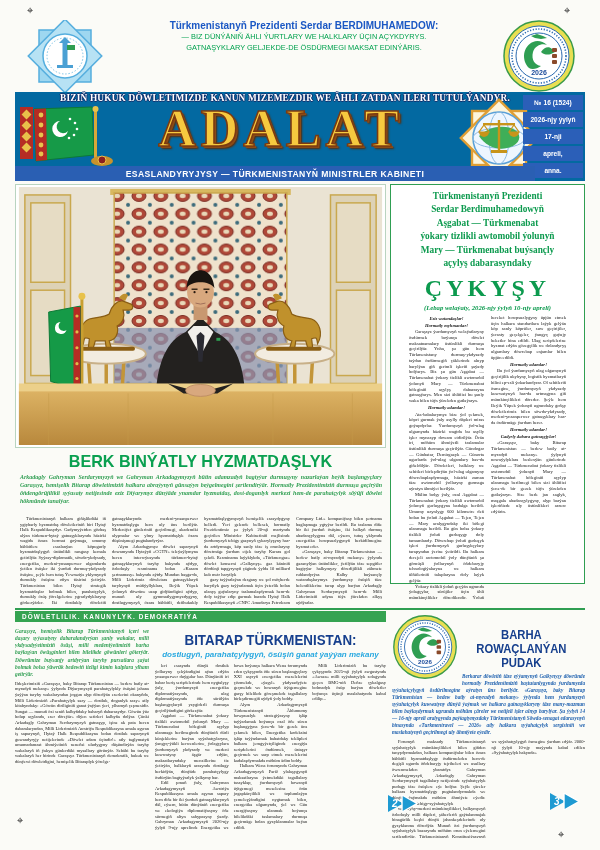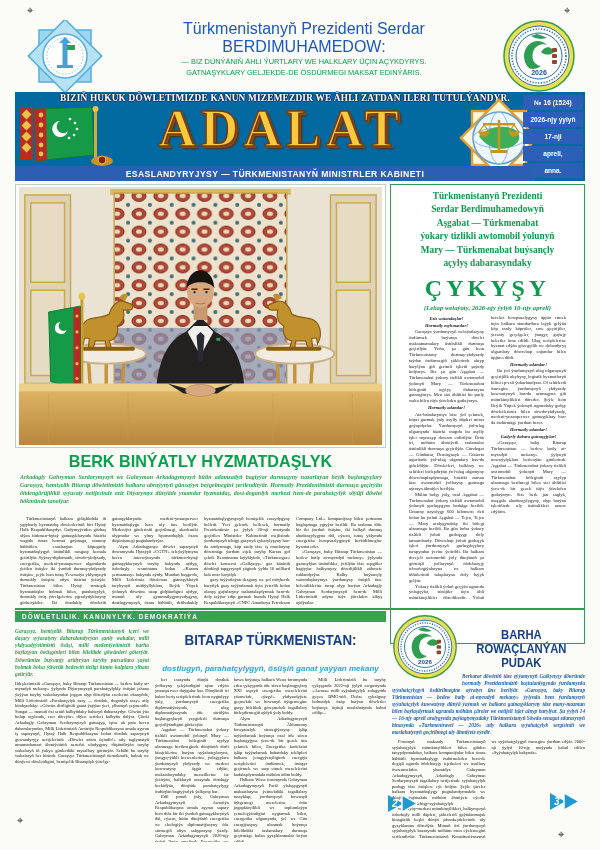--- a/index.html
+++ b/index.html
@@ -1,21 +1,21 @@
 <!DOCTYPE html>
 <html><head>
 <meta charset="utf-8">
 <style>
   html,body{margin:0;padding:0;background:#e8e8e4;}
   .page{position:relative;width:600px;height:850px;margin:0 auto;background:#fbfbf7;
         font-family:"Liberation Serif",serif;overflow:hidden;}
   .reg{position:absolute;font-size:11px;color:#333;}
   
   .hdr-center{position:absolute;left:106px;top:20px;width:396px;text-align:center;}
-  .hq-title{font-family:"Liberation Sans",sans-serif;font-weight:normal;font-size:16px;color:#1b58c4;}
+  .hq-title{font-family:"Liberation Sans",sans-serif;font-weight:bold;font-size:10px;color:#1b58c4;}
   .hq-lines div{font-family:"Liberation Sans",sans-serif;font-weight:normal;font-size:7.4px;
     color:#00a14e;line-height:1.55;}
   .logo-abs{position:absolute;}
   
   .masthead{position:absolute;left:15px;top:92px;width:570px;height:89px;background:#0369a1;}
   .slogan{position:absolute;left:20px;top:1px;width:500px;text-align:center;color:#fff;
     font-weight:bold;font-size:9.3px;letter-spacing:.2px;
     text-shadow:-1px 0 #15306e,1px 0 #15306e,0 -1px #15306e,0 1px #15306e;}
   .mast-title{position:absolute;left:90px;top:11px;width:352px;text-align:center;
     font-weight:bold;font-size:52px;line-height:1;color:#f6c93f;letter-spacing:5px;
@@ -35,41 +35,41 @@
     font-family:"Liberation Sans",sans-serif;font-weight:bold;font-size:17px;color:#0aa050;
     transform:scaleX(.95);}
   .lead-lede{position:absolute;left:20px;top:474px;width:362px;font-weight:bold;font-style:italic;
     font-size:6px;line-height:1.33;color:#2f9e52;text-align:justify;}
   .lead-body{position:absolute;left:20px;top:516px;width:362px;height:90px;
     columns:4;column-gap:6px;column-fill:auto;font-size:4.5px;line-height:1.24;text-align:justify;
     color:#151515;overflow:hidden;}
   .p{text-indent:6px;margin:0;}
   .sub{text-align:center;font-weight:bold;font-style:italic;margin:1px 0;}
   
-  .speech-box{position:absolute;left:390px;top:184px;width:195px;height:460px;
+  .speech-box{position:absolute;left:390px;top:184px;width:195px;height:400px;
     border:1.4px solid #2f9e52;box-sizing:border-box;padding:5px 18px 3px;background:#fff;}
   .speech-title div{ text-align:center;font-weight:bold;font-size:9.3px;line-height:1.45;color:#0c9a4e;}
   .speech-main{text-align:center;font-weight:bold;font-size:24px;letter-spacing:4px;color:#0c9a4e;margin:4px 0 2px;}
   .speech-date{text-align:center;font-weight:bold;font-style:italic;font-size:6.7px;color:#0c9a4e;margin-bottom:4px;}
   .speech-body{height:288px;columns:2;column-gap:7px;column-fill:auto;font-size:4.6px;
     line-height:1.25;text-align:justify;color:#151515;overflow:hidden;}
   
   .green-rule{position:absolute;left:15px;top:608px;width:570px;height:2px;background:#2f9e52;}
   .green-bar{position:absolute;left:15px;top:611px;width:371px;height:11px;background:#35a351;
     color:#fff;display:flex;align-items:center;padding-left:7px;box-sizing:border-box;
     font-family:"Liberation Sans",sans-serif;font-weight:bold;font-size:6.4px;letter-spacing:1.1px;}
   .bl-col{position:absolute;left:15px;top:628px;width:134px;height:210px;overflow:hidden;}
   .green-lede{font-weight:bold;font-style:italic;font-size:5.4px;line-height:1.32;color:#2f9e52;text-align:justify;}
   .micro{font-size:4.5px;line-height:1.24;text-align:justify;color:#151515;}
   .bl-body{margin-top:3px;height:118px;overflow:hidden;}
   .mid-section{position:absolute;left:155px;top:632px;width:231px;height:210px;overflow:hidden;}
   .mid-headline{text-align:center;font-family:"Liberation Sans",sans-serif;font-weight:bold;
     font-size:14.5px;color:#163f8d;transform:scaleX(.92);}
   .mid-subhead{text-align:center;font-family:"Liberation Sans",sans-serif;font-weight:bold;
-    font-style:italic;font-size:8px;color:#2aa9e0;margin-top:16px;}
+    font-style:italic;font-size:8px;color:#2aa9e0;margin-top:2px;}
   .mid-body{margin-top:4px;height:168px;columns:3;column-gap:5px;column-fill:auto;overflow:hidden;}
   .right-section{position:absolute;left:392px;top:614px;width:193px;height:224px;overflow:hidden;}
   .rs-logo{float:left;width:66px;height:66px;margin:0 4px 2px 0;}
   .rs-headline{font-family:"Liberation Sans",sans-serif;font-weight:bold;font-size:12px;
     color:#163f8d;text-align:center;margin-top:14px;transform:scaleX(.94);}
   .rs-lede{font-weight:bold;font-style:italic;font-size:5.2px;line-height:1.35;color:#1c5fae;
     text-align:justify;margin-top:3px;}
   .rs-body{margin-top:3px;height:116px;columns:2;column-gap:6px;column-fill:auto;overflow:hidden;}
   .chev{position:absolute;width:30px;height:17px;}
 </style>

